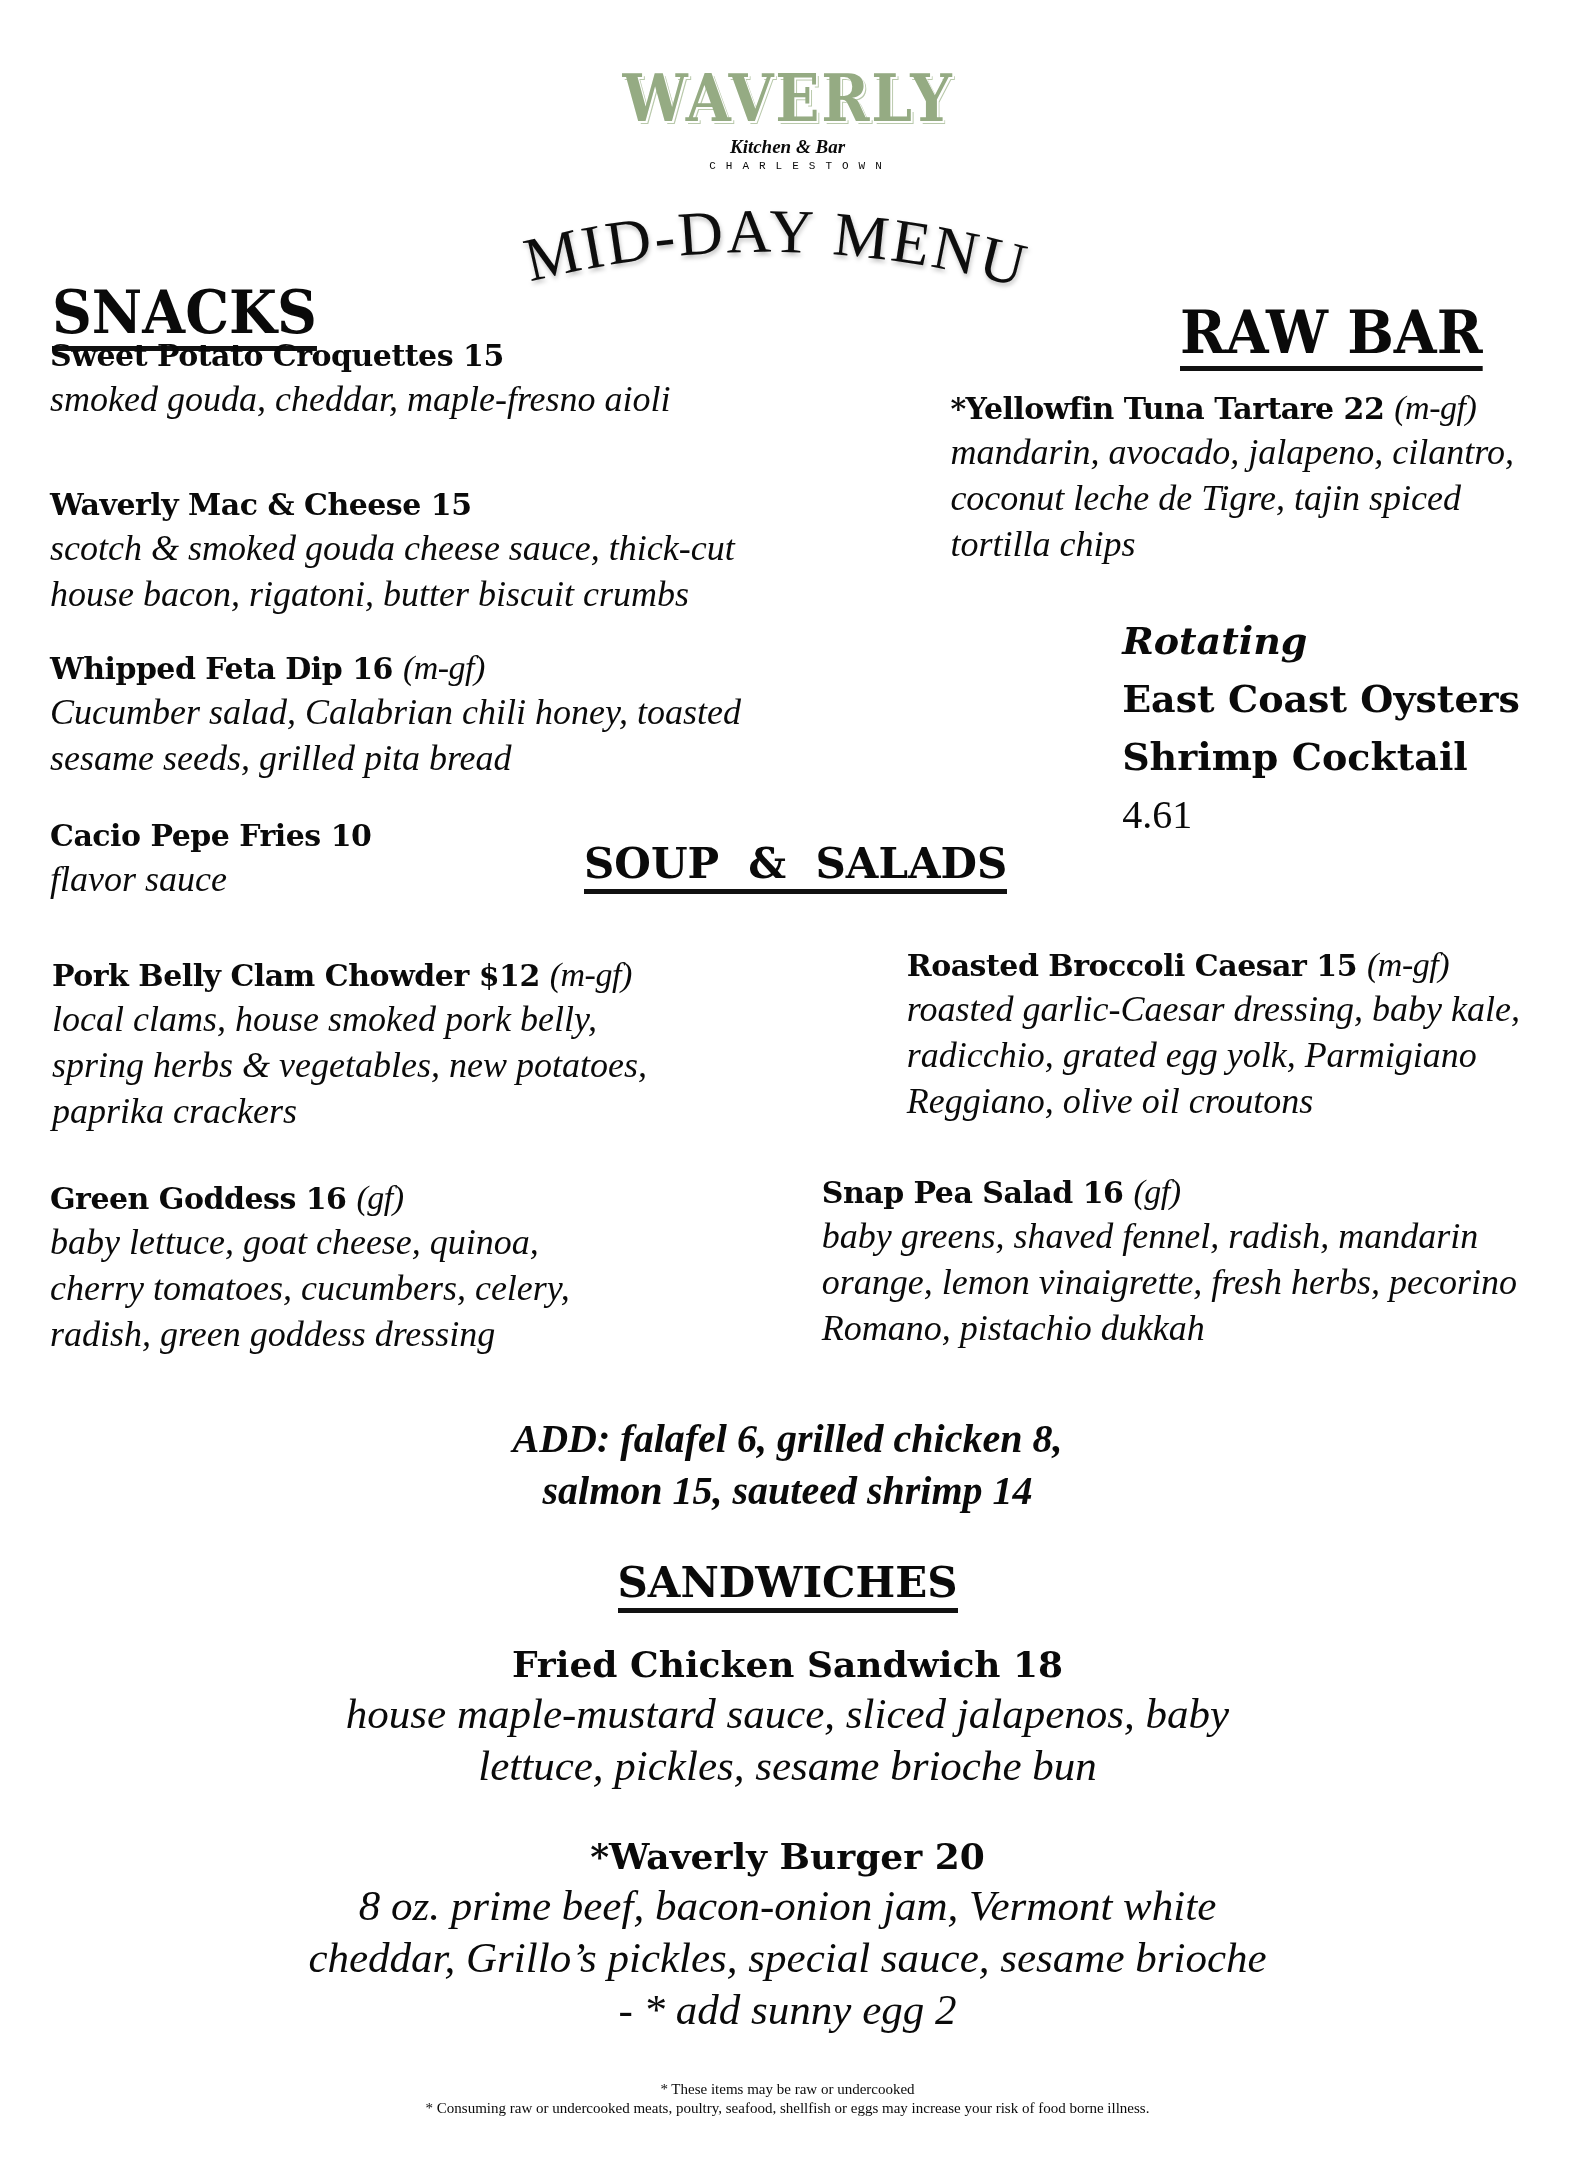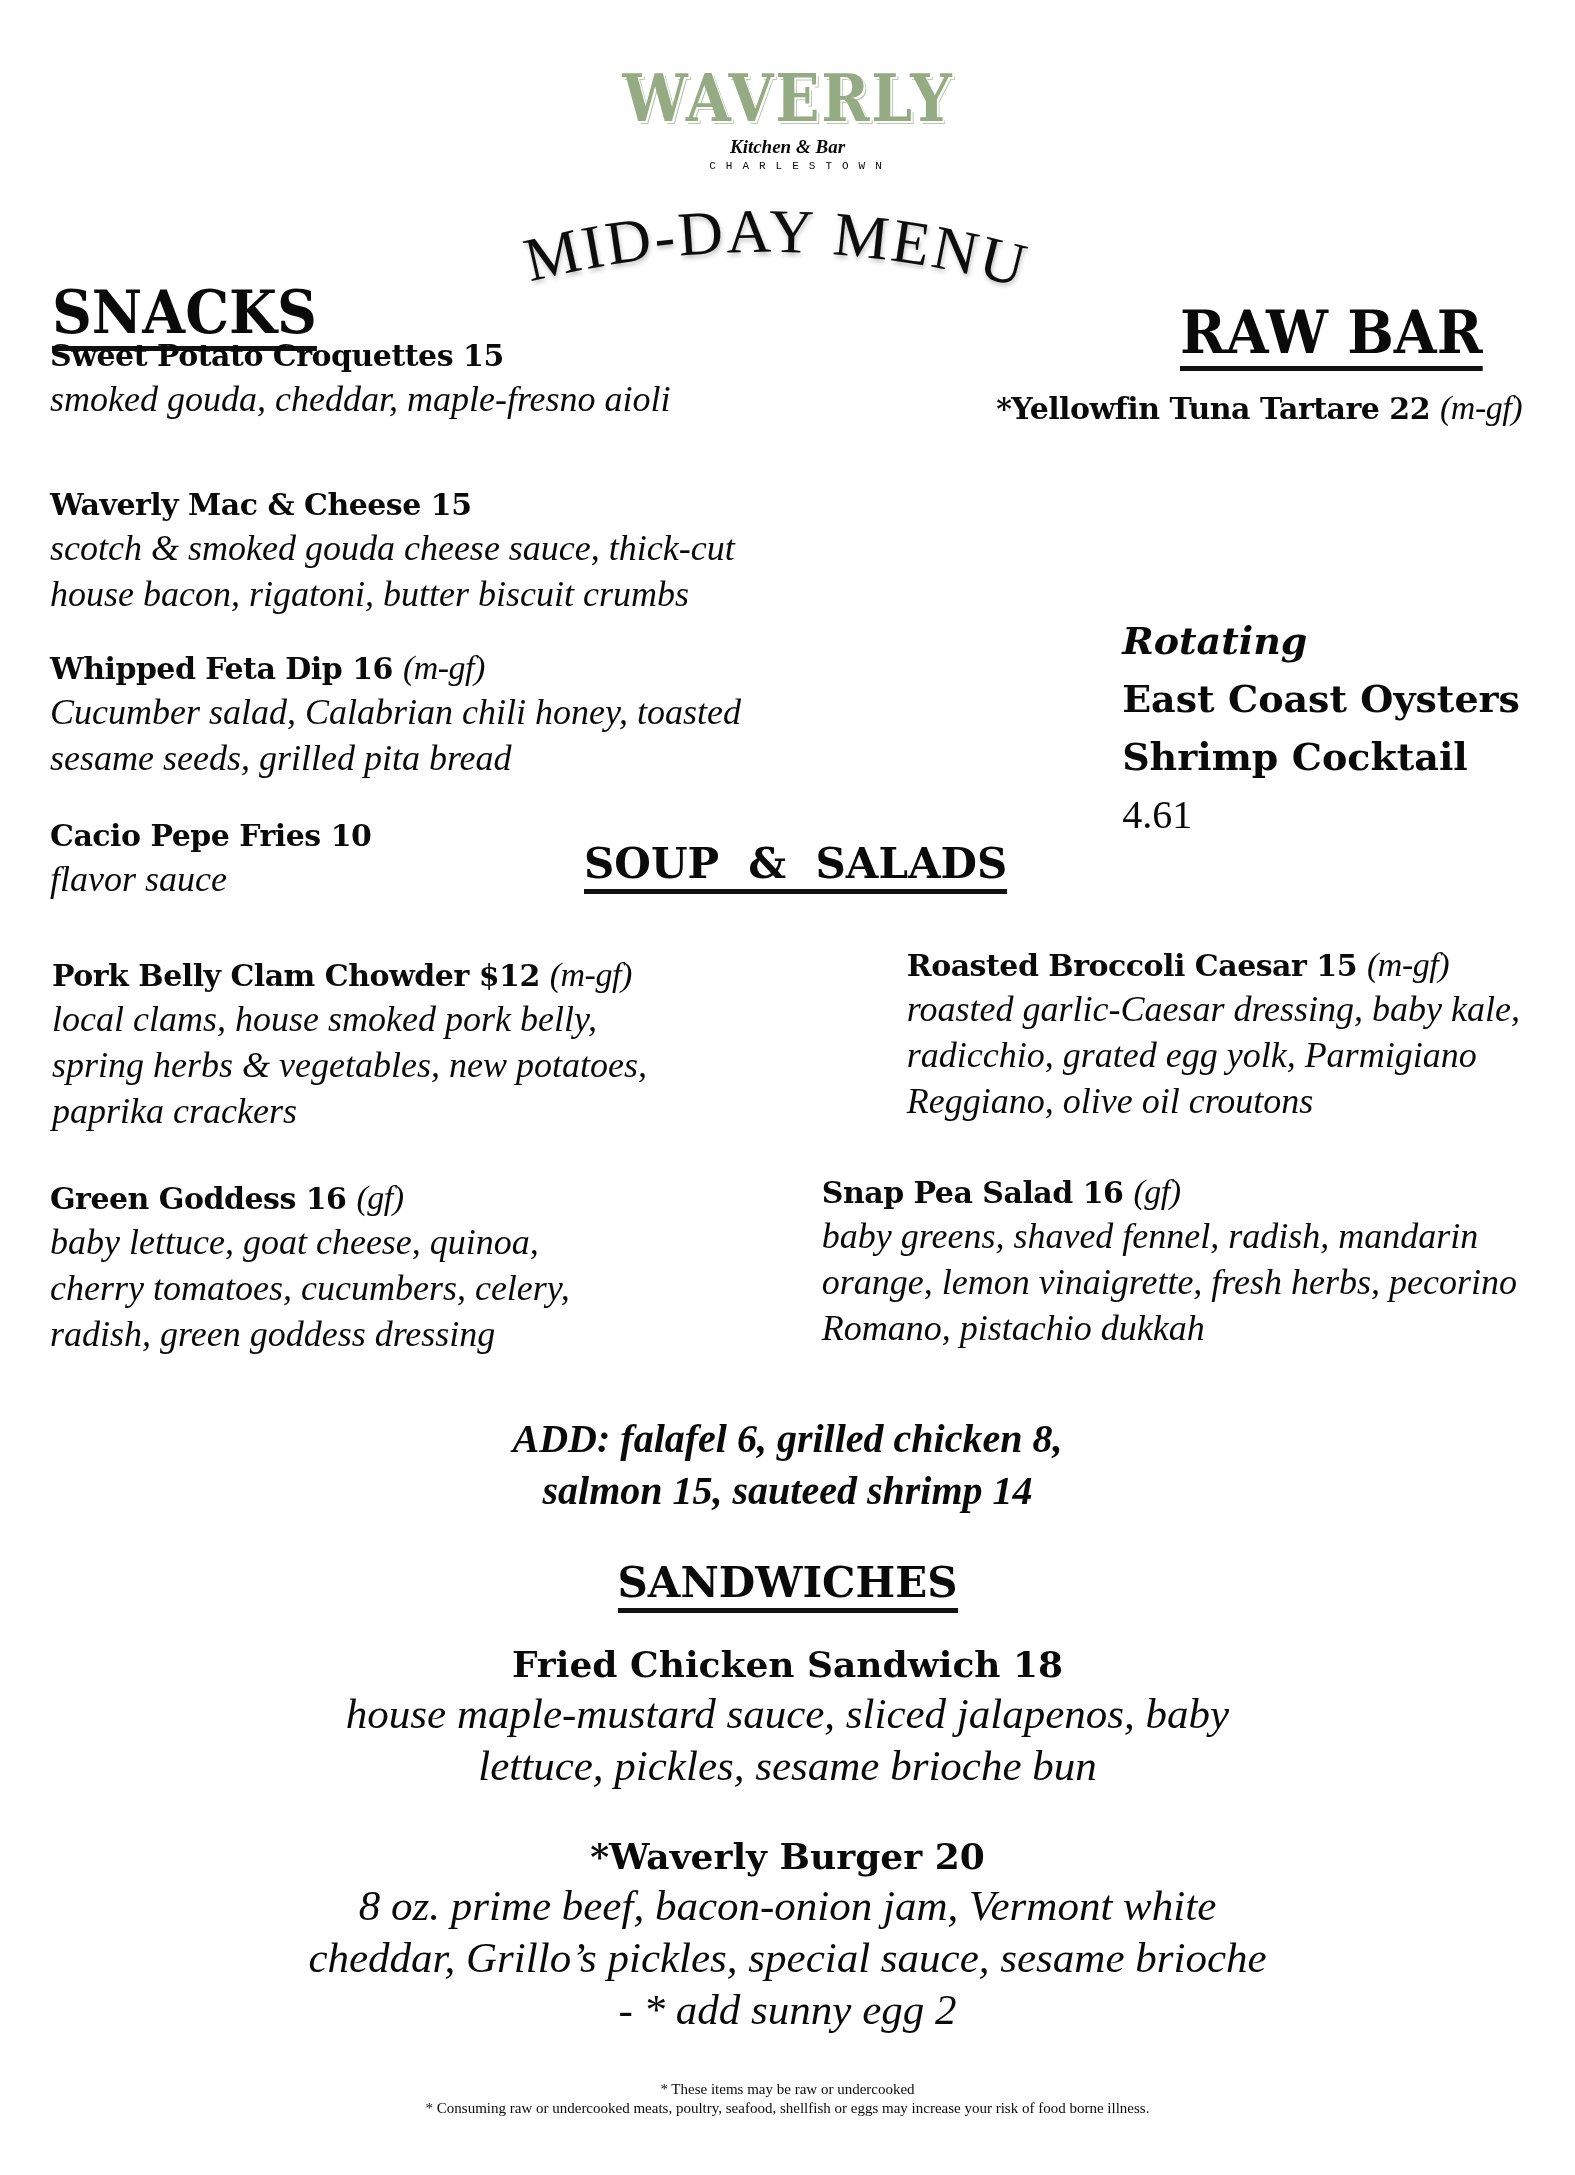--- a/index.html
+++ b/index.html
@@ -71,20 +71,23 @@
 </div>
 <div class="block" style="left:50px; top:816px;">
   <div class="item-name"><span>Cacio Pepe Fries  10</span></div>
   <div class="desc">flavor sauce</div>
 </div>
 
 <div class="abs heading h-big" style="left:1180px; top:302px; transform-origin:left;">RAW BAR</div>
 
 <div class="block right" style="right:53px; top:388px;">
   <div class="item-name"><span>*Yellowfin Tuna Tartare 22</span> <span class="tag">(m-gf)</span></div>
+  <div class="desc" style="padding-right:8px;">mandarin, avocado, jalapeno, cilantro,
+coconut leche de Tigre, tajin spiced
+tortilla chips</div>
 </div>
 
 <div class="block right" style="right:55px; top:612px;">
   <div style="font-family:'DejaVu Serif',serif; font-weight:bold; font-style:italic; font-size:38px; line-height:58px;">Rotating</div>
   <div style="font-family:'DejaVu Serif',serif; font-weight:bold; font-size:38px; line-height:58px;">East Coast Oysters</div>
   <div style="font-family:'DejaVu Serif',serif; font-weight:bold; font-size:38px; line-height:58px; padding-right:14px;">Shrimp Cocktail</div>
   <div style="font-family:'Liberation Serif',serif; font-size:40px; line-height:58px;">4.61</div>
 </div>
 
 <div class="abs heading h-mid" style="left:584px; top:843px; white-space:pre;">SOUP  &amp;  SALADS</div>

